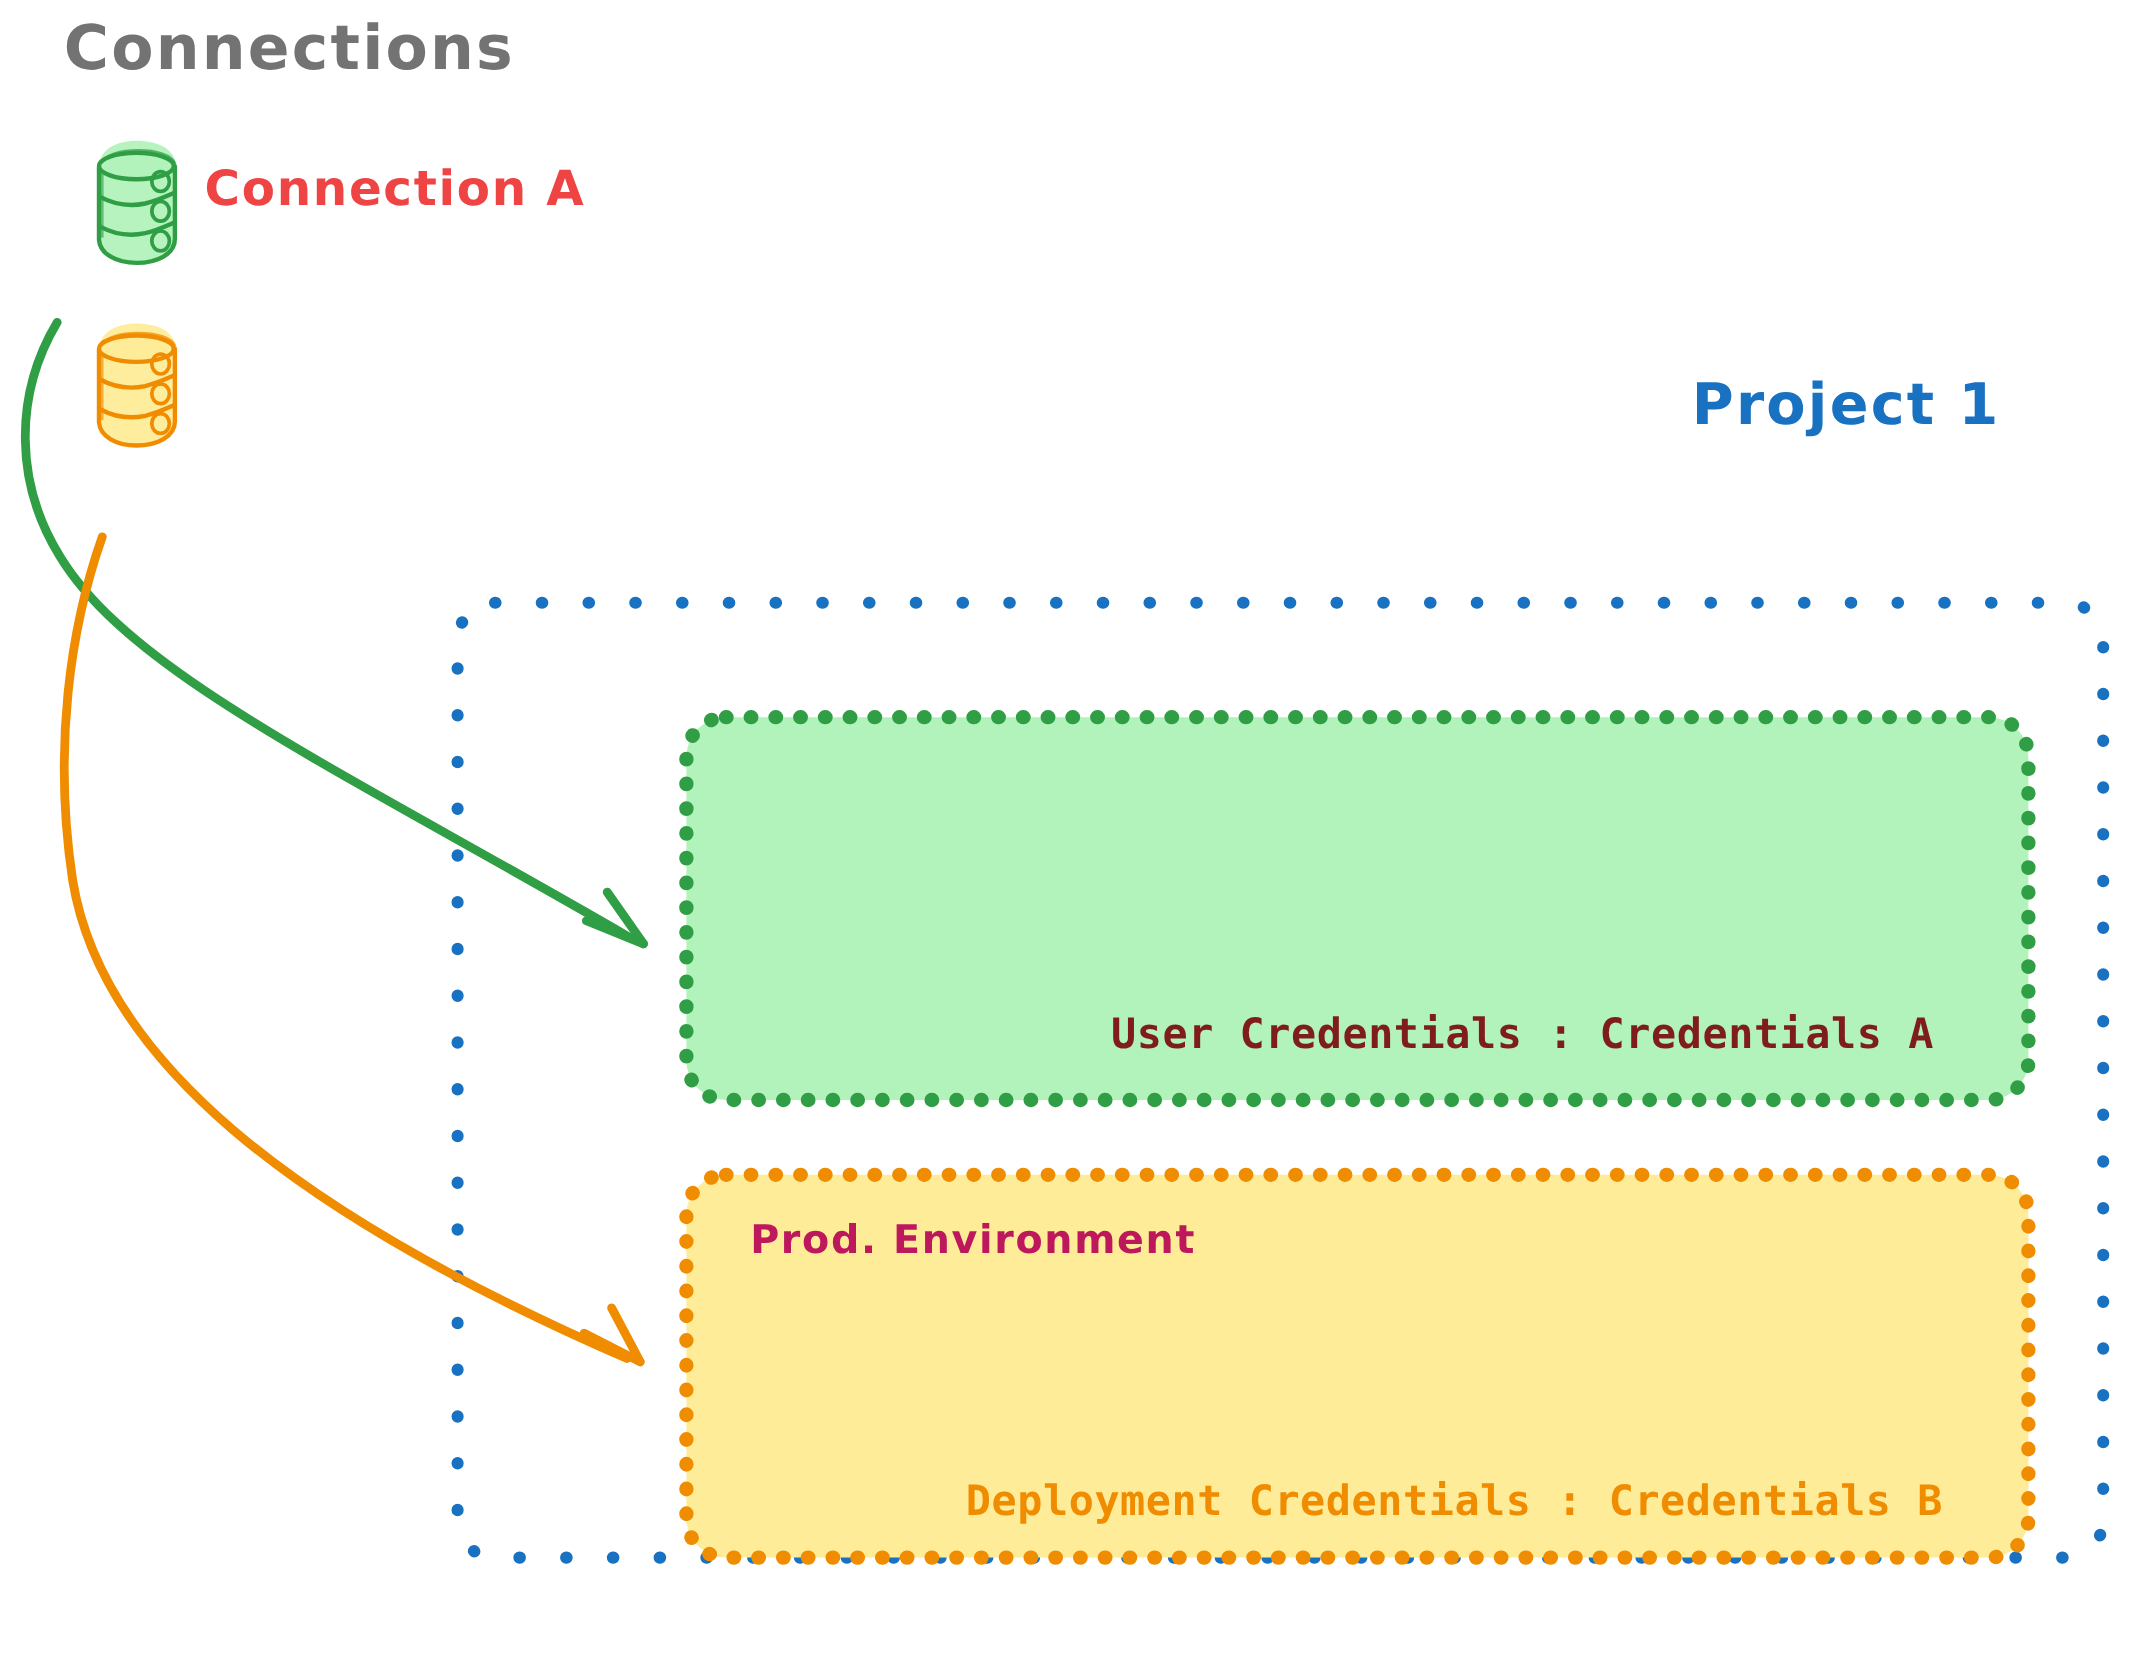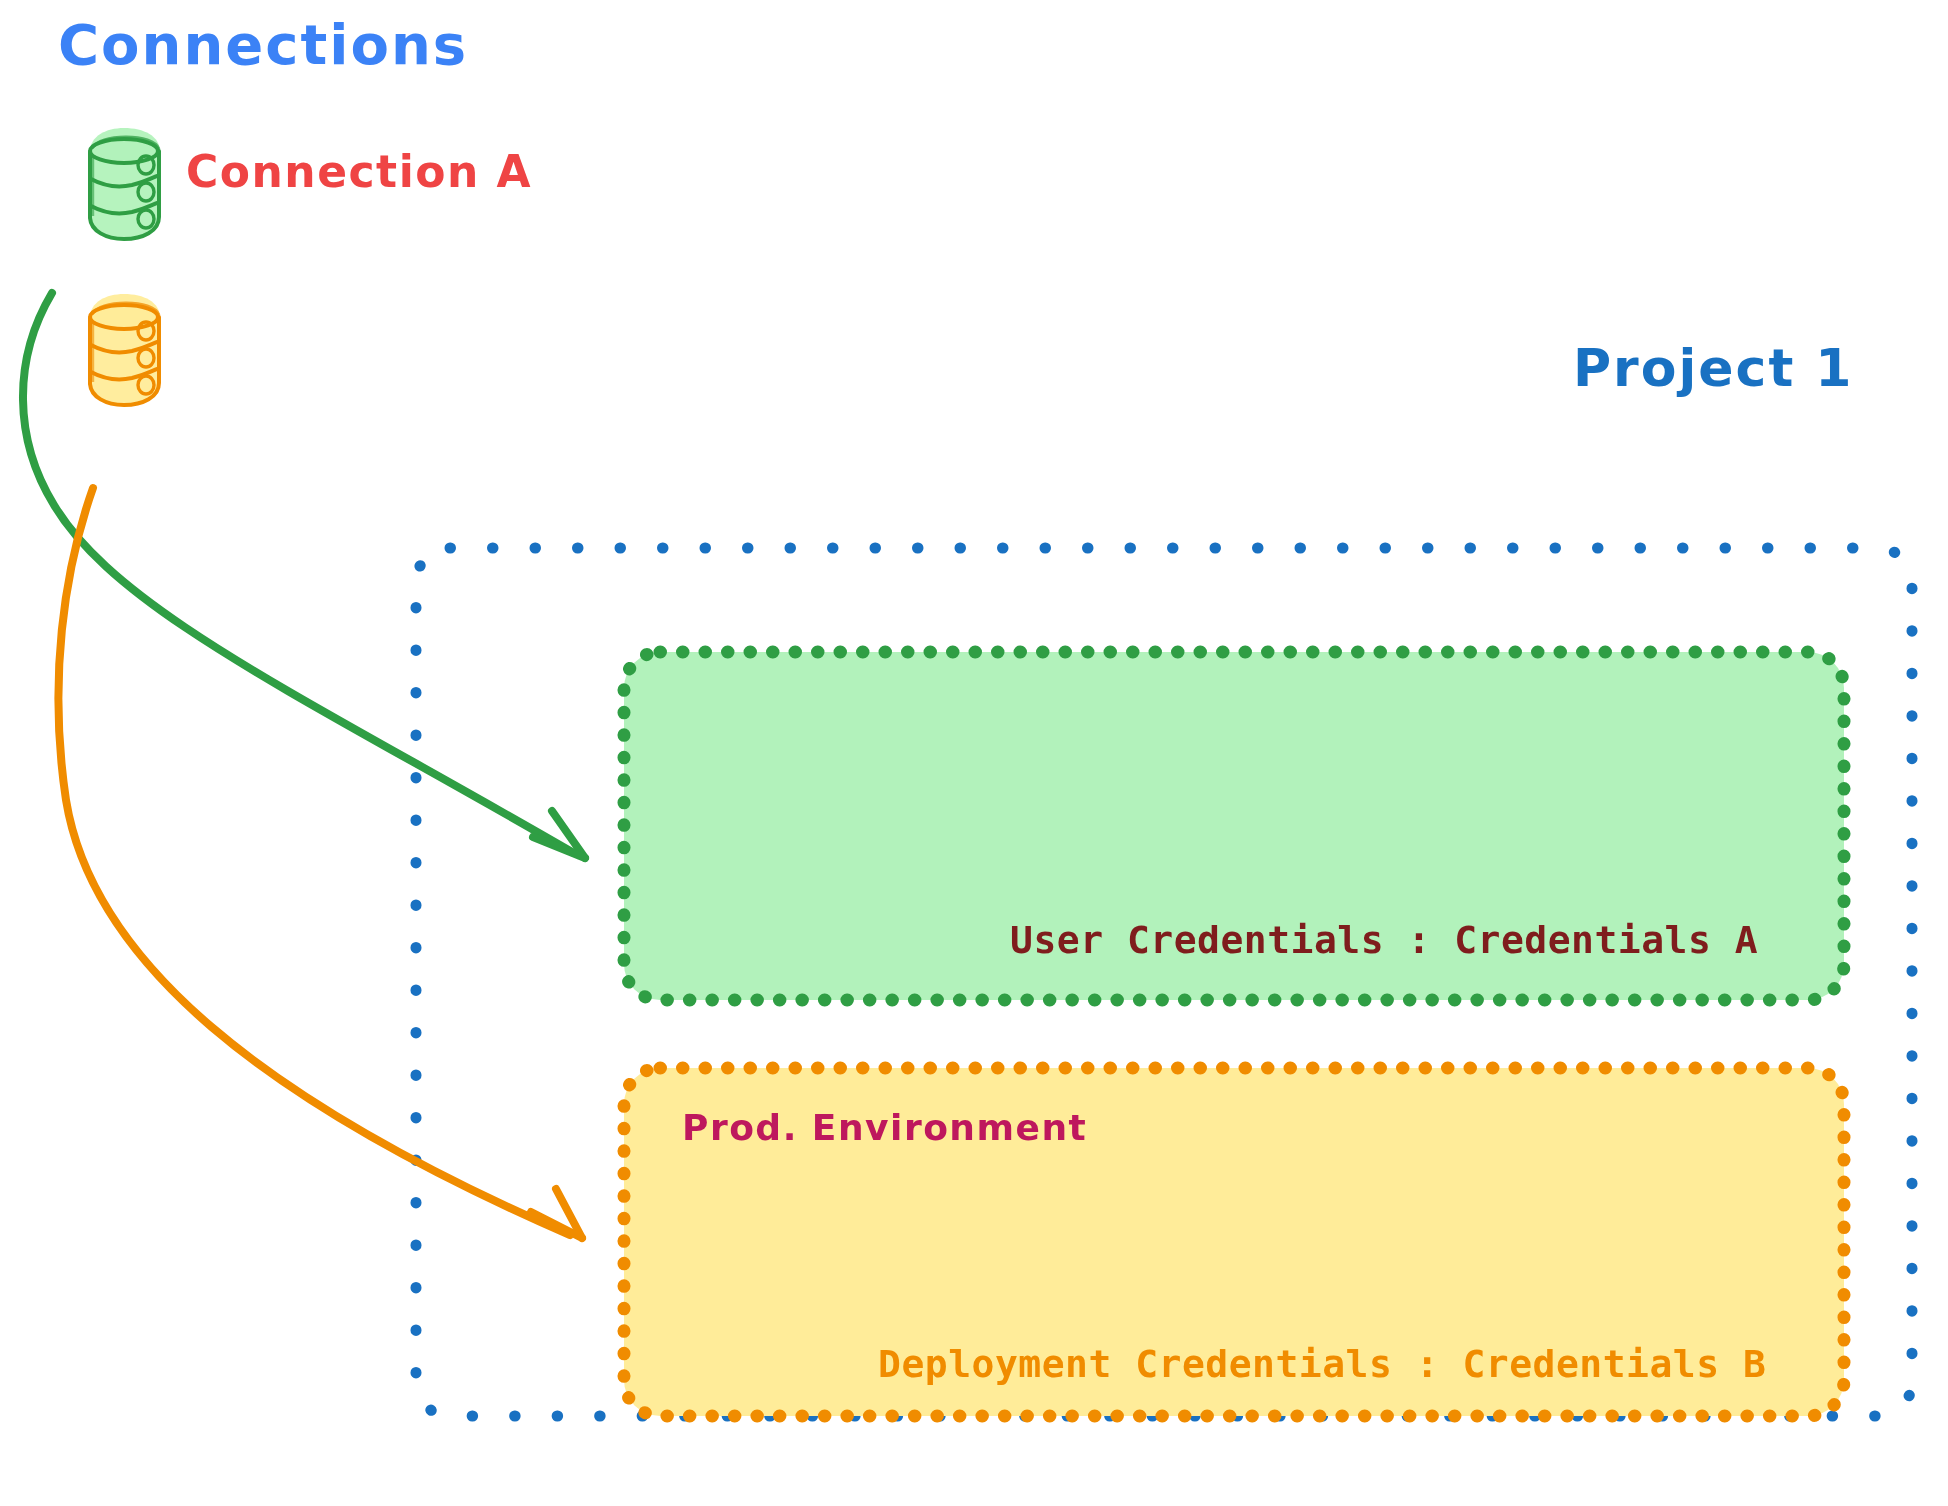--- a/index.html
+++ b/index.html
@@ -35,21 +35,21 @@
 
   .heading-hand {
     font-family: "DejaVu Sans", sans-serif;
     font-weight: 700;
     letter-spacing: 1px;
   }
 
   #connections-title {
     left: 58px; top: 12px;
     font-size: 56px;
-    color: #3b82f6;
+    color: #737373;
     font-weight: 700;
     letter-spacing: 2px;
     font-family: "DejaVu Sans", sans-serif;
   }
 
   #conn-a-label {
     left: 186px; top: 146px;
     font-size: 44px;
     color: #ef4444;
     font-weight: 700;
@@ -63,21 +63,20 @@
     font-weight: 700;
     letter-spacing: 1.5px;
   }
 
   #project-title {
     left: 1538px; top: 338px;
     font-size: 52px;
     color: #1971c2;
     font-weight: 700;
     letter-spacing: 2px;
-    margin-left: 35px;
   }
 
   #dev-env-title {
     left: 668px; top: 695px;
     font-size: 44px;
     color: #2f9e44;
     font-weight: 700;
     letter-spacing: 1.5px;
   }
 

